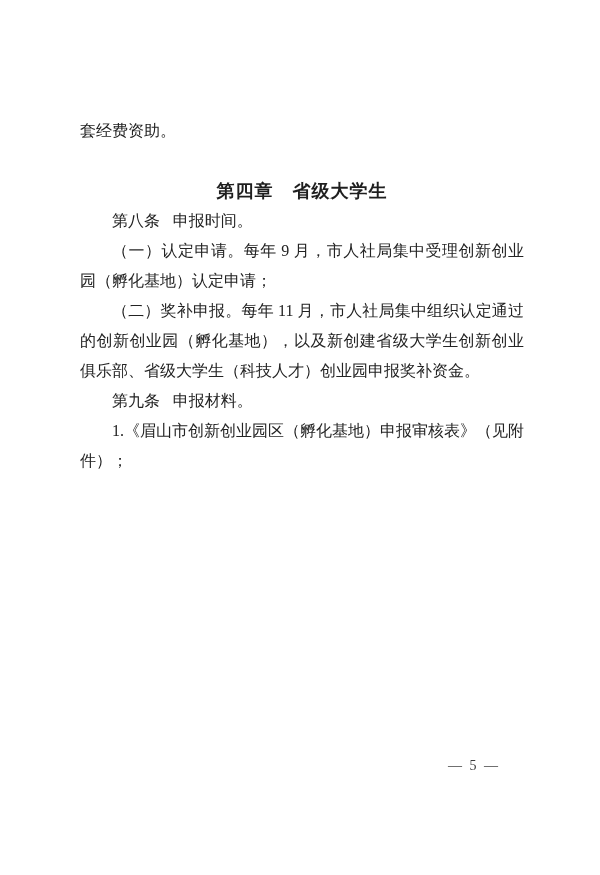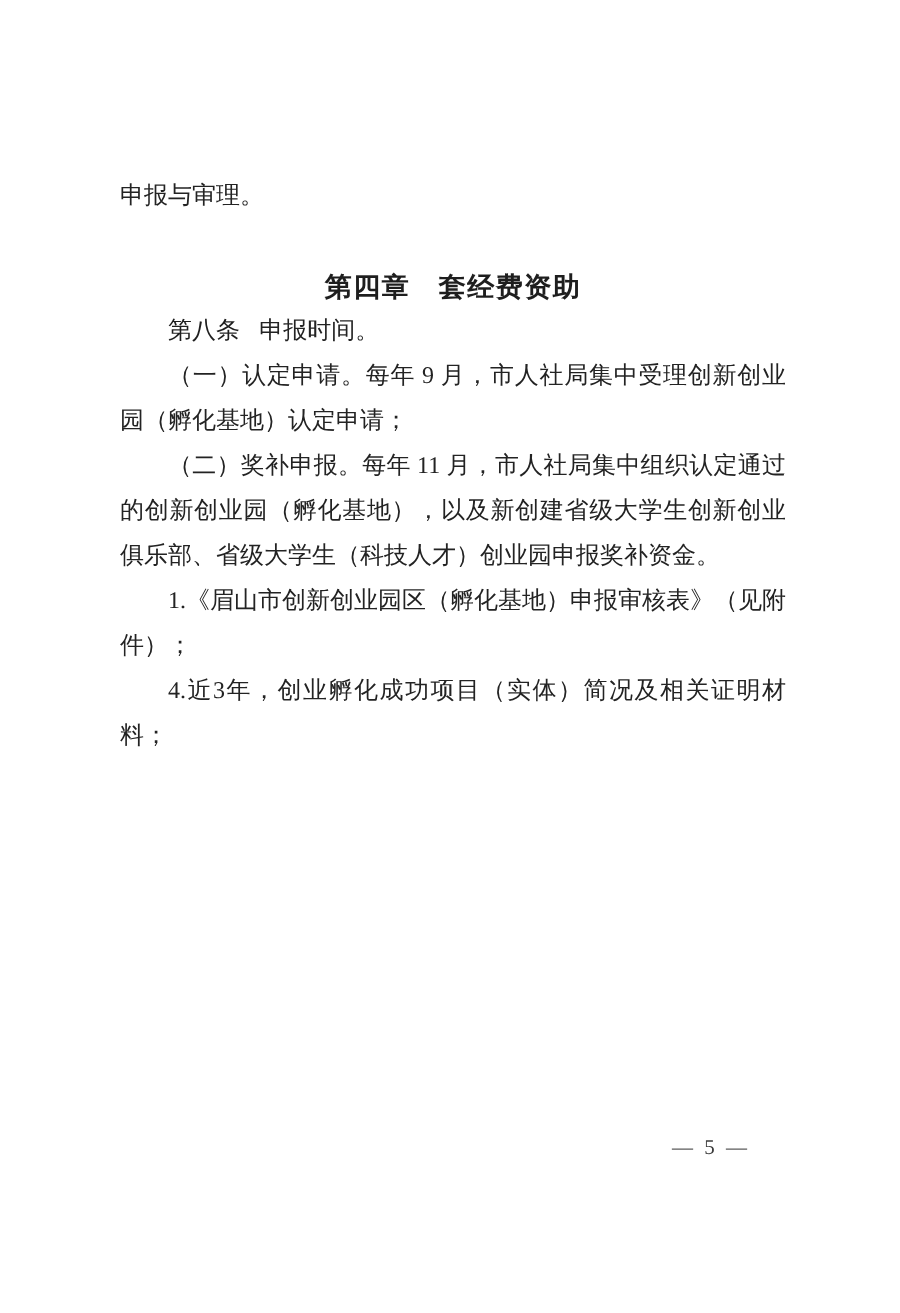--- a/index.html
+++ b/index.html
@@ -61,36 +61,36 @@
     color: #3c3c3c;
     letter-spacing: 2px;
   }
 </style>
 </head>
 <body>
 
 <div class="page">
   <div class="content">
 
-    <p class="para">申报与审理。</p>
+    <p class="para">套经费资助。</p>
 
-    <h2 class="chapter">第四章　套经费资助</h2>
+    <h2 class="chapter">第四章　省级大学生</h2>
 
     <p class="para indent"><span class="term">第八条</span><span>申报时间。</span></p>
 
     <p class="para indent">（一）认定申请。每年 9 月，市人社局集中受理创新创业园（孵化基地）认定申请；</p>
 
     <p class="para indent">（二）奖补申报。每年 11 月，市人社局集中组织认定通过的创新创业园（孵化基地），以及新创建省级大学生创新创业俱乐部、省级大学生（科技人才）创业园申报奖补资金。</p>
 
+    <p class="para indent"><span class="term">第九条</span><span>申报材料。</span></p>
 
 
     <p class="para indent">1.《眉山市创新创业园区（孵化基地）申报审核表》（见附件）；</p>
 
 
 
-    <p class="para indent">4.近3年，创业孵化成功项目（实体）简况及相关证明材料；</p>
 
 
 
   </div>
 
   <div class="pagenum">— 5 —</div>
 </div>
 
 </body></html>

